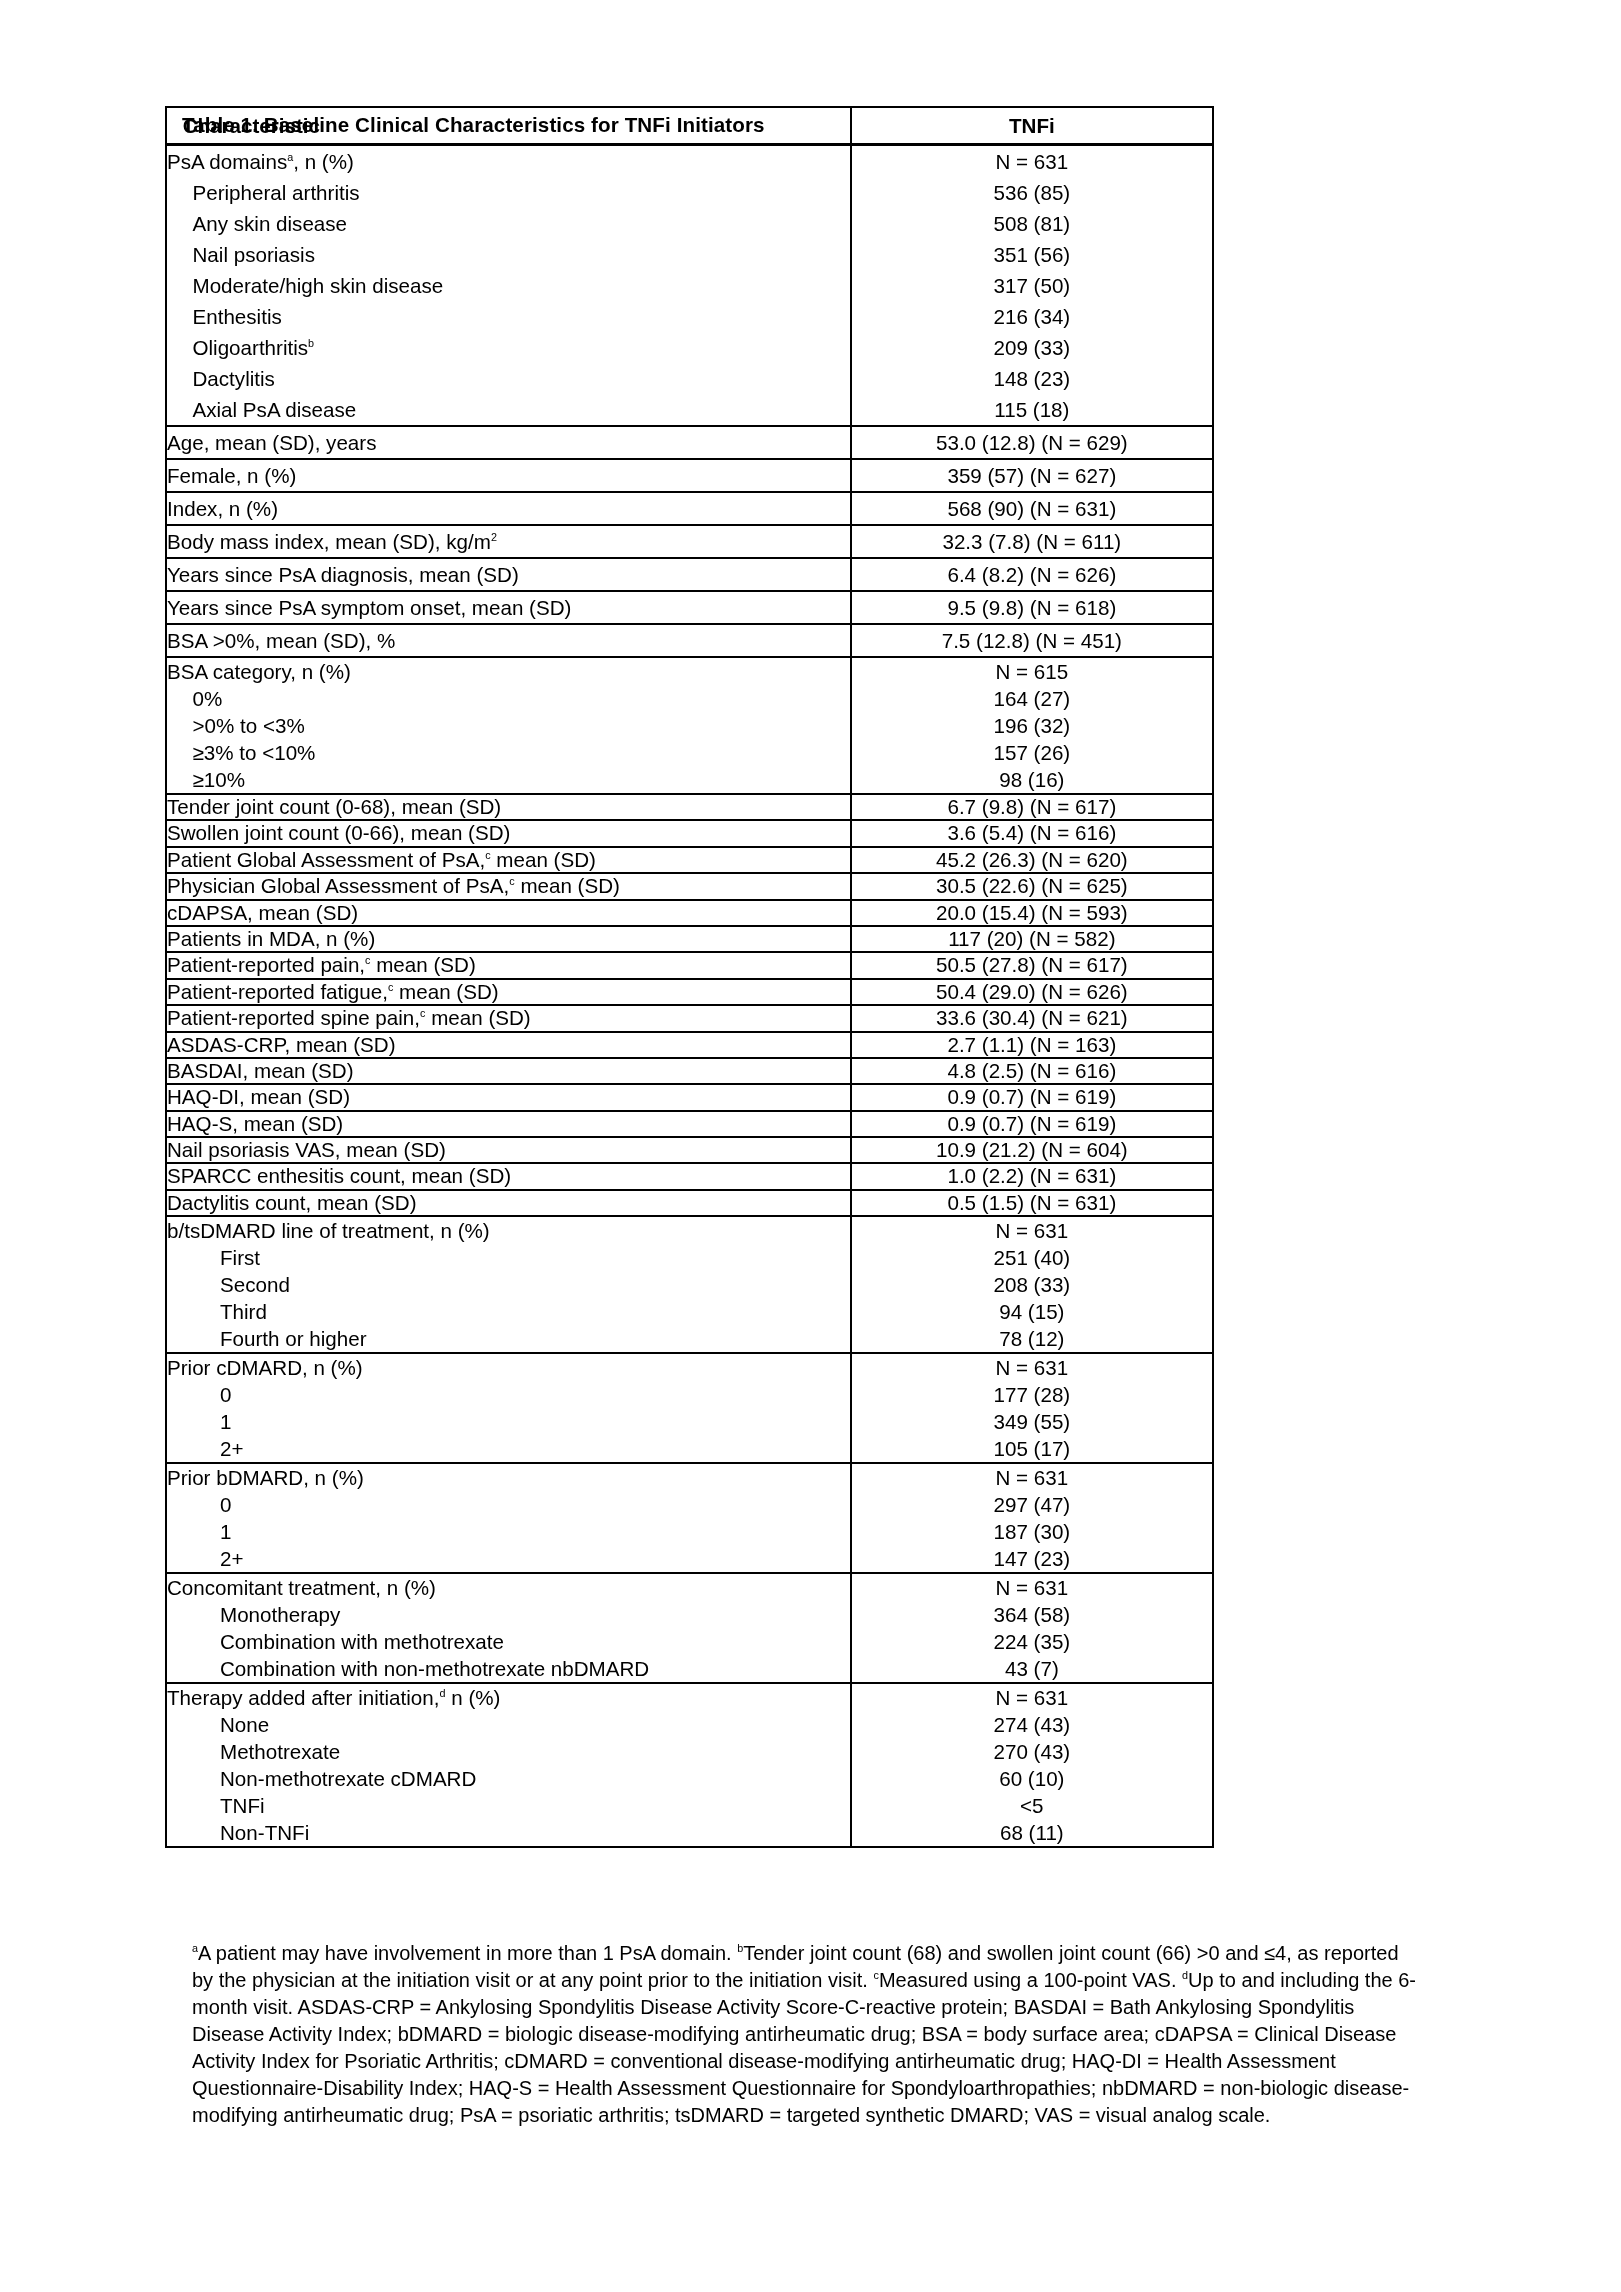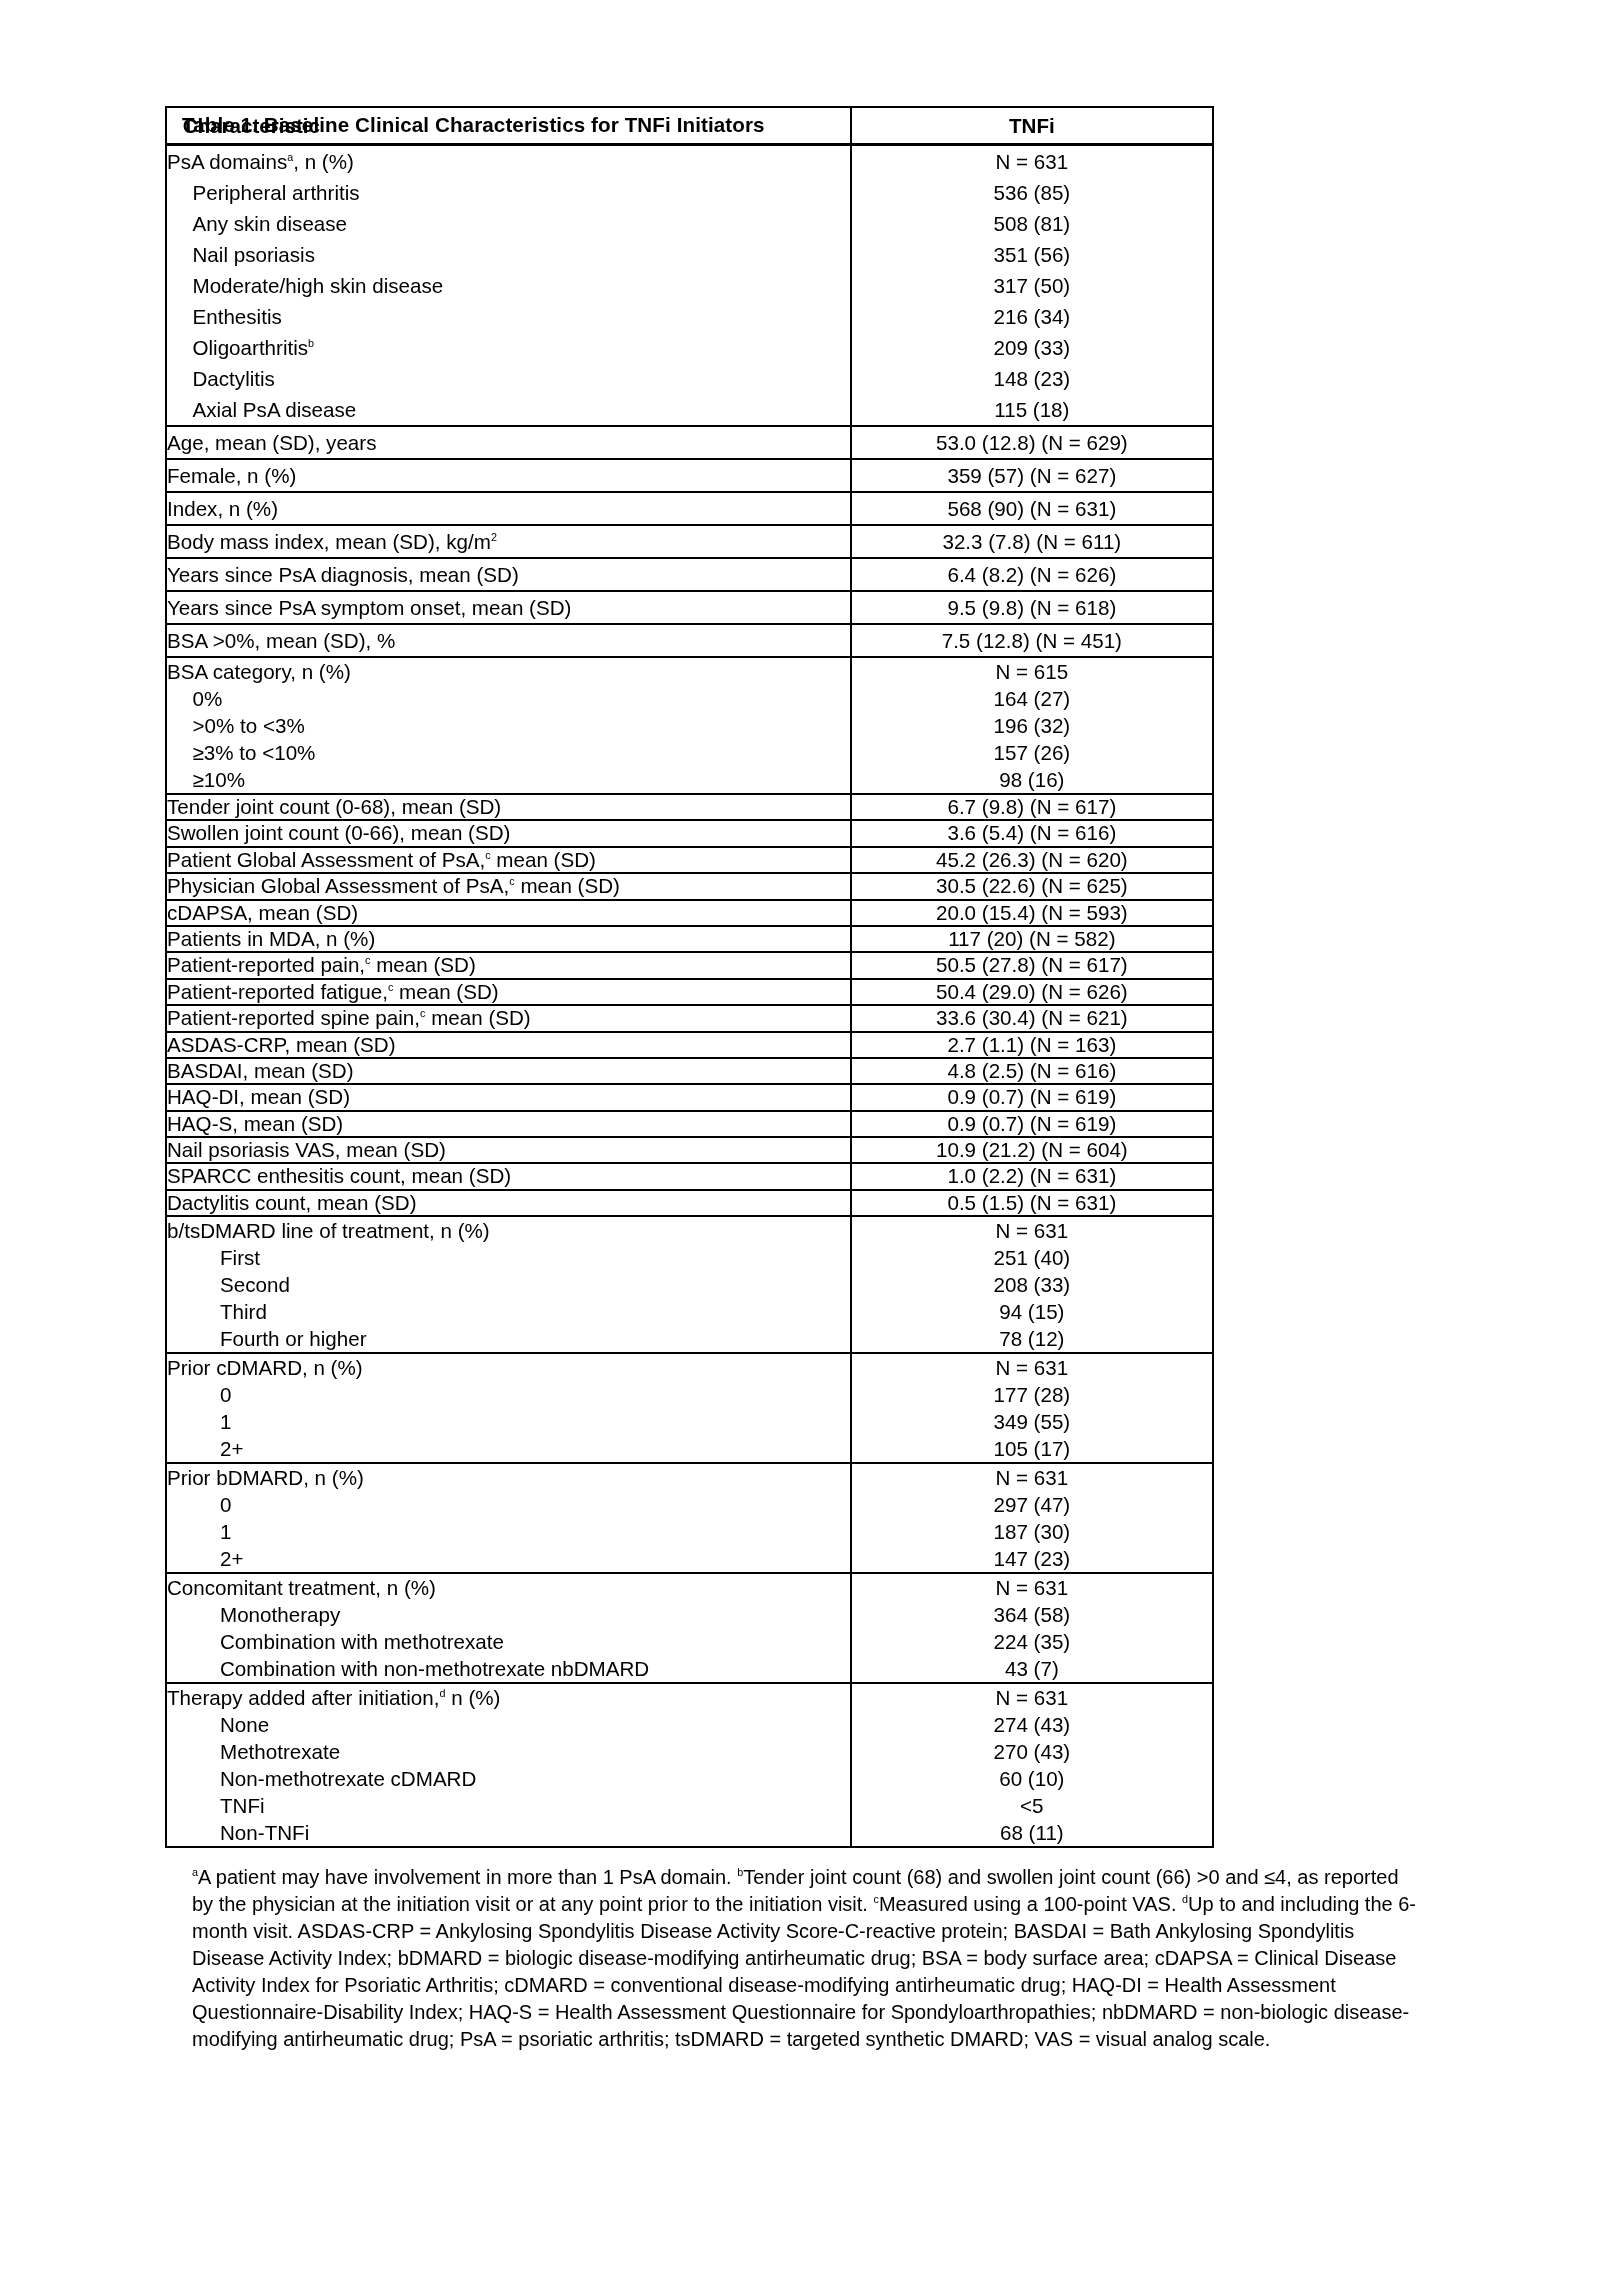--- a/index.html
+++ b/index.html
@@ -18,21 +18,21 @@
   .ind { padding-left: 25.5px; }
   .ind2 { padding-left: 53px; }
   .g-psa .line { height: 31px; line-height: 31px; }
   .g-single .line { height: 31px; line-height: 31px; }
   .g-bsa .line { height: 27px; line-height: 27px; }
   .g-small .line { height: 24.4px; line-height: 24.4px; }
   .g-grp .line { height: 27px; line-height: 27px; }
   .g-ther .line { height: 27px; line-height: 27px; }
   tr.thick td { border-bottom-width: 2.9px; }
   sup { font-size: 10.8px; vertical-align: super; line-height: 0; }
-  .foot { position: absolute; left: 192px; top: 1864px; width: 1230px; font-size: 20px; line-height: 27px; }
+  .foot { position: absolute; left: 192px; top: 1940px; width: 1230px; font-size: 20px; line-height: 27px; }
   .foot sup { font-size: 10.8px; }
 </style>
 </head>
 <body>
 
 <div class="title">Table 1. Baseline Clinical Characteristics for TNFi Initiators</div>
 
 <table class="t">
   <thead>
     <tr>

